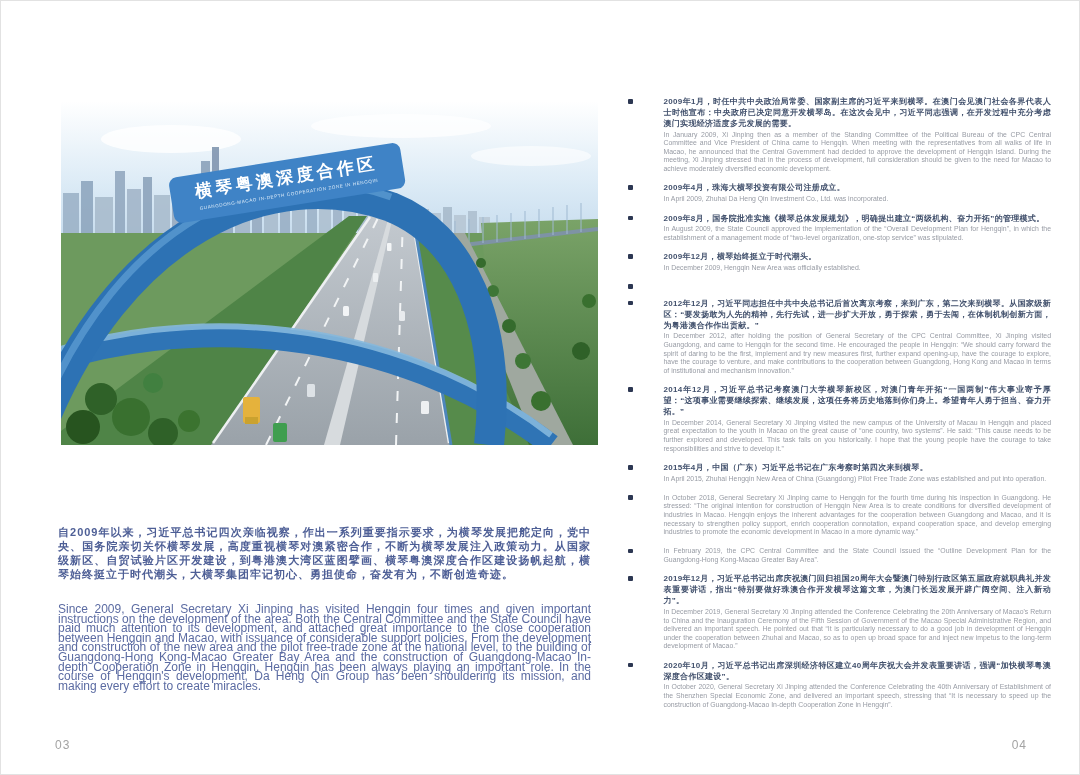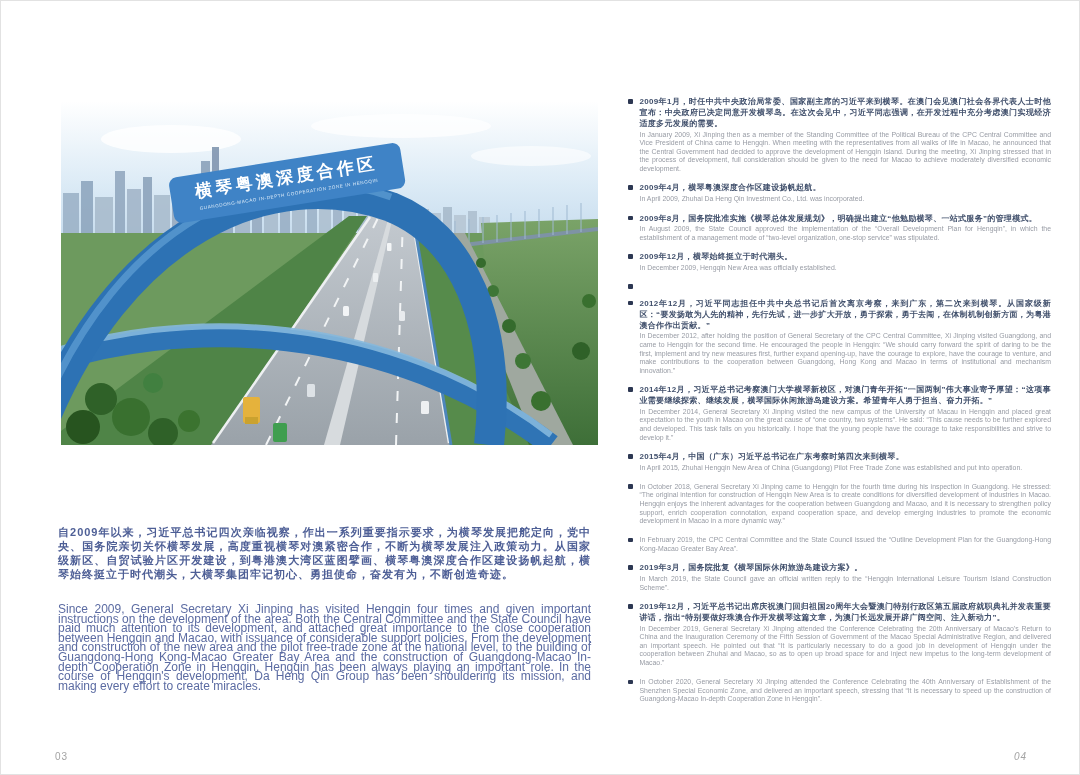--- a/index.html
+++ b/index.html
@@ -14,29 +14,29 @@
   }
   #intro-cn{
     position:absolute;left:57px;top:524px;width:533px;
     font-size:11px;line-height:14px;letter-spacing:1px;color:#4e5f96;
     text-align:justify;font-weight:bold;
   }
   #intro-en{
     position:absolute;left:57px;top:604px;width:533px;
     font-size:12px;line-height:9.6px;color:#5b6ba2;text-align:justify;
   }
-  .pagenum{position:absolute;bottom:12px;font-size:10px;color:#a3a3a3;letter-spacing:1px;}
+  .pagenum{position:absolute;bottom:22px;font-size:12px;color:#a3a3a3;letter-spacing:1px;}
   #pagenum-left{left:54px;}
-  #pagenum-right{right:52px;font-style:italic;}
+  #pagenum-right{right:52px;}
   
   #timeline{
     position:absolute;left:626px;top:95px;width:424px;
     display:flex;flex-direction:column;gap:9px;
   }
-  .tl-item{display:flex;align-items:flex-start;}
+  .tl-item{display:flex;align-items:flex-start;gap:24px;}
   .tl-bullet{
     flex:0 0 auto;width:4.5px;height:4.5px;background:#2c3752;margin:3px 7px 0 1px;border-radius:1px;
   }
   .tl-cn{
     font-size:8px;line-height:11px;font-weight:bold;color:#41506c;
     text-align:justify;letter-spacing:.3px;
   }
   .tl-en{
     font-size:6.9px;line-height:8.6px;color:#979ba4;margin-top:1.5px;text-align:justify;
   }
@@ -197,28 +197,28 @@
         <div class="tl-item">
           <span class="tl-bullet"></span>
           <div class="tl-content">
             <div class="tl-cn">2009年1月，时任中共中央政治局常委、国家副主席的习近平来到横琴。在澳门会见澳门社会各界代表人士时他宣布：中央政府已决定同意开发横琴岛。在这次会见中，习近平同志强调，在开发过程中充分考虑澳门实现经济适度多元发展的需要。</div>
             <div class="tl-en">In January 2009, Xi Jinping then as a member of the Standing Committee of the Political Bureau of the CPC Central Committee and Vice President of China came to Hengqin. When meeting with the representatives from all walks of life in Macao, he announced that the Central Government had decided to approve the development of Hengqin Island. During the meeting, Xi Jinping stressed that in the process of development, full consideration should be given to the need for Macao to achieve moderately diversified economic development.</div>
           </div>
         </div>
         <div class="tl-item">
           <span class="tl-bullet"></span>
           <div class="tl-content">
-            <div class="tl-cn">2009年4月，横琴粤澳深度合作区建设扬帆起航。</div>
+            <div class="tl-cn">2009年4月，珠海大横琴投资有限公司注册成立。</div>
             <div class="tl-en">In April 2009, Zhuhai Da Heng Qin Investment Co., Ltd. was incorporated.</div>
           </div>
         </div>
         <div class="tl-item">
           <span class="tl-bullet"></span>
           <div class="tl-content">
-            <div class="tl-cn">2009年8月，国务院批准实施《横琴总体发展规划》，明确提出建立“他勉励横琴、一站式服务”的管理模式。</div>
+            <div class="tl-cn">2009年8月，国务院批准实施《横琴总体发展规划》，明确提出建立“两级机构、奋力开拓”的管理模式。</div>
             <div class="tl-en">In August 2009, the State Council approved the implementation of the “Overall Development Plan for Hengqin”, in which the establishment of a management mode of “two-level organization, one-stop service” was stipulated.</div>
           </div>
         </div>
         <div class="tl-item">
           <span class="tl-bullet"></span>
           <div class="tl-content">
             <div class="tl-cn">2009年12月，横琴始终挺立于时代潮头。</div>
             <div class="tl-en">In December 2009, Hengqin New Area was officially established.</div>
           </div>
         </div>
@@ -228,21 +228,21 @@
         <div class="tl-item">
           <span class="tl-bullet"></span>
           <div class="tl-content">
             <div class="tl-cn">2012年12月，习近平同志担任中共中央总书记后首次离京考察，来到广东，第二次来到横琴。从国家级新区：“要发扬敢为人先的精神，先行先试，进一步扩大开放，勇于探索，勇于去闯，在体制机制创新方面，为粤港澳合作作出贡献。”</div>
             <div class="tl-en">In December 2012, after holding the position of General Secretary of the CPC Central Committee, Xi Jinping visited Guangdong, and came to Hengqin for the second time. He encouraged the people in Hengqin: “We should carry forward the spirit of daring to be the first, implement and try new measures first, further expand opening-up, have the courage to explore, have the courage to venture, and make contributions to the cooperation between Guangdong, Hong Kong and Macao in terms of institutional and mechanism innovation.”</div>
           </div>
         </div>
         <div class="tl-item">
           <span class="tl-bullet"></span>
           <div class="tl-content">
-            <div class="tl-cn">2014年12月，习近平总书记考察澳门大学横琴新校区，对澳门青年开拓“一国两制”伟大事业寄予厚望：“这项事业需要继续探索、继续发展，横琴国际休闲旅游岛建设方案。希望青年人勇于担当、奋力开拓。”</div>
+            <div class="tl-cn">2014年12月，习近平总书记考察澳门大学横琴新校区，对澳门青年开拓“一国两制”伟大事业寄予厚望：“这项事业需要继续探索、继续发展，这项任务将历史地落到你们身上。希望青年人勇于担当、奋力开拓。”</div>
             <div class="tl-en">In December 2014, General Secretary Xi Jinping visited the new campus of the University of Macau in Hengqin and placed great expectation to the youth in Macao on the great cause of “one country, two systems”. He said: “This cause needs to be further explored and developed. This task falls on you historically. I hope that the young people have the courage to take responsibilities and strive to develop it.”</div>
           </div>
         </div>
         <div class="tl-item">
           <span class="tl-bullet"></span>
           <div class="tl-content">
             <div class="tl-cn">2015年4月，中国（广东）习近平总书记在广东考察时第四次来到横琴。</div>
             <div class="tl-en">In April 2015, Zhuhai Hengqin New Area of China (Guangdong) Pilot Free Trade Zone was established and put into operation.</div>
           </div>
         </div>
@@ -254,34 +254,28 @@
         </div>
         <div class="tl-item">
           <span class="tl-bullet"></span>
           <div class="tl-content">
             <div class="tl-en">In February 2019, the CPC Central Committee and the State Council issued the “Outline Development Plan for the Guangdong-Hong Kong-Macao Greater Bay Area”.</div>
           </div>
         </div>
         <div class="tl-item">
           <span class="tl-bullet"></span>
           <div class="tl-content">
-            <div class="tl-cn">2019年3月，国务院批复《横琴国际休闲旅游岛建设方案》。</div>
-            <div class="tl-en">In March 2019, the State Council gave an official written reply to the “Hengqin International Leisure Tourism Island Construction Scheme”.</div>
-          </div>
-        </div>
-        <div class="tl-item">
-          <span class="tl-bullet"></span>
-          <div class="tl-content">
             <div class="tl-cn">2019年12月，习近平总书记出席庆祝澳门回归祖国20周年大会暨澳门特别行政区第五届政府就职典礼并发表重要讲话，指出“特别要做好珠澳合作开发横琴这篇文章，为澳门长远发展开辟广阔空间、注入新动力”。</div>
             <div class="tl-en">In December 2019, General Secretary Xi Jinping attended the Conference Celebrating the 20th Anniversary of Macao's Return to China and the Inauguration Ceremony of the Fifth Session of Government of the Macao Special Administrative Region, and delivered an important speech. He pointed out that “It is particularly necessary to do a good job in development of Hengqin under the cooperation between Zhuhai and Macao, so as to open up broad space for and inject new impetus to the long-term development of Macao.”</div>
           </div>
         </div>
         <div class="tl-item">
           <span class="tl-bullet"></span>
           <div class="tl-content">
+            <div class="tl-cn">2020年10月，习近平总书记出席深圳经济特区建立40周年庆祝大会并发表重要讲话，强调“加快横琴粤澳深度合作区建设”。</div>
             <div class="tl-en">In October 2020, General Secretary Xi Jinping attended the Conference Celebrating the 40th Anniversary of Establishment of the Shenzhen Special Economic Zone, and delivered an important speech, stressing that “It is necessary to speed up the construction of Guangdong-Macao In-depth Cooperation Zone in Hengqin”.</div>
           </div>
         </div>
       </div>
     <div id="pagenum-right" class="pagenum">04</div>
   </div>
 
 </div>
 
 </body></html>

